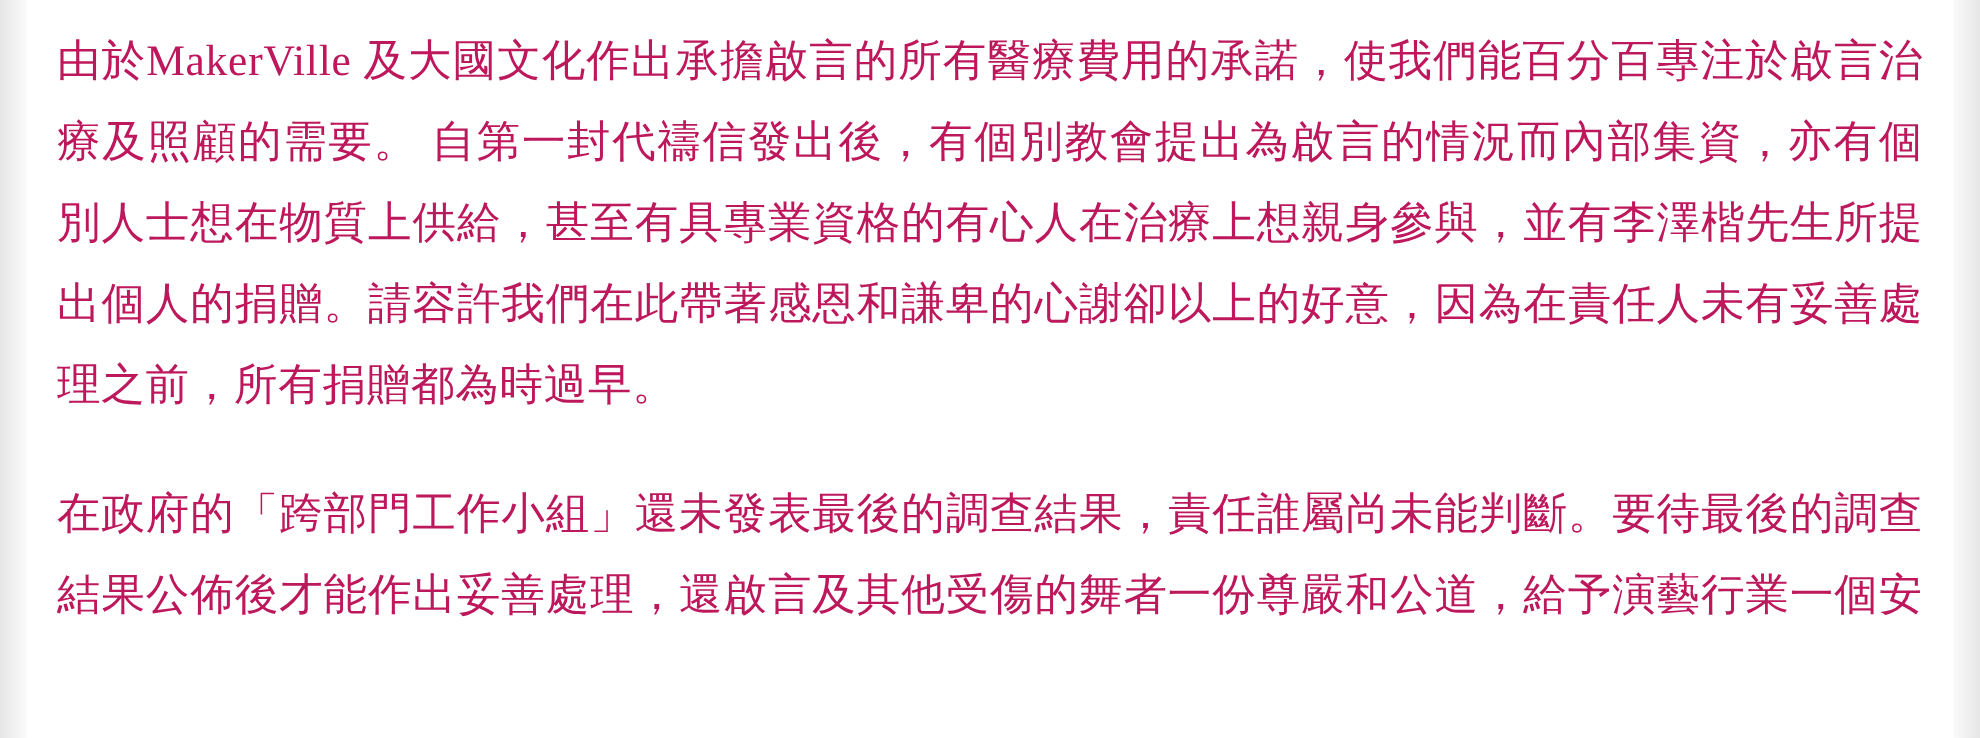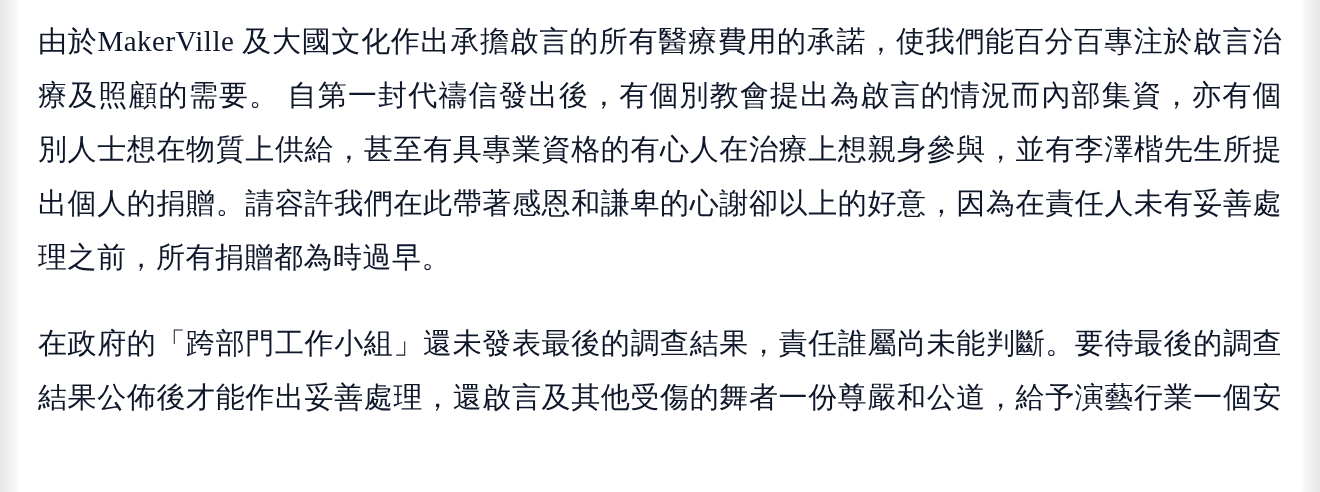--- a/index.html
+++ b/index.html
@@ -35,21 +35,21 @@
     position: absolute;
     left: 18px;
     right: 18px;
     top: 0;
     bottom: 0;
     padding: 14px 20px 0 20px;
     box-sizing: border-box;
     background: #ffffff;
   }
   .para {
-    color: #0f172a;
+    color: #be185d;
     font-size: 29px;
     line-height: 54px;
     letter-spacing: 0.5px;
     text-align: justify;
     text-justify: inter-character;
     margin: 0;
   }
   .para + .para {
     margin-top: 32px;
   }

